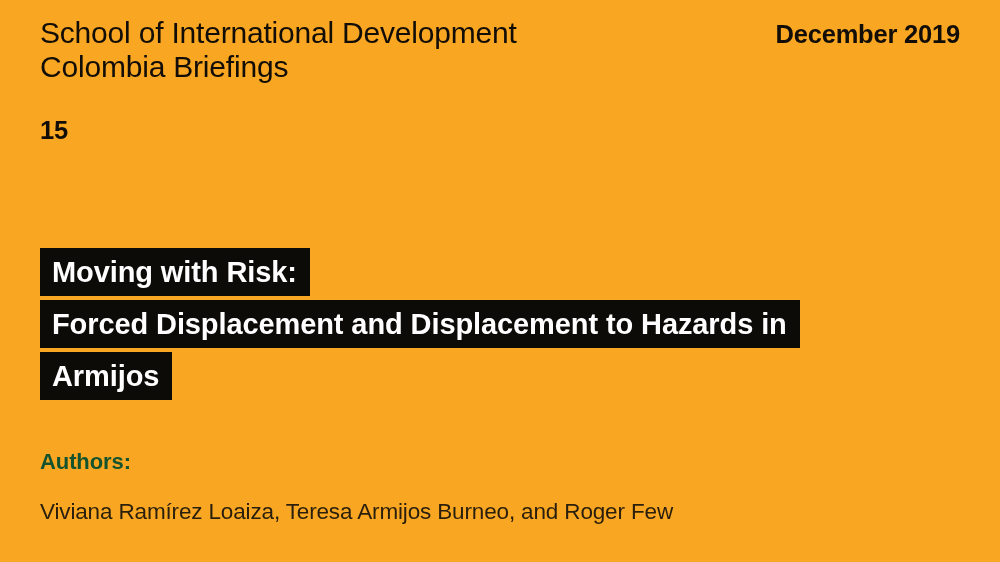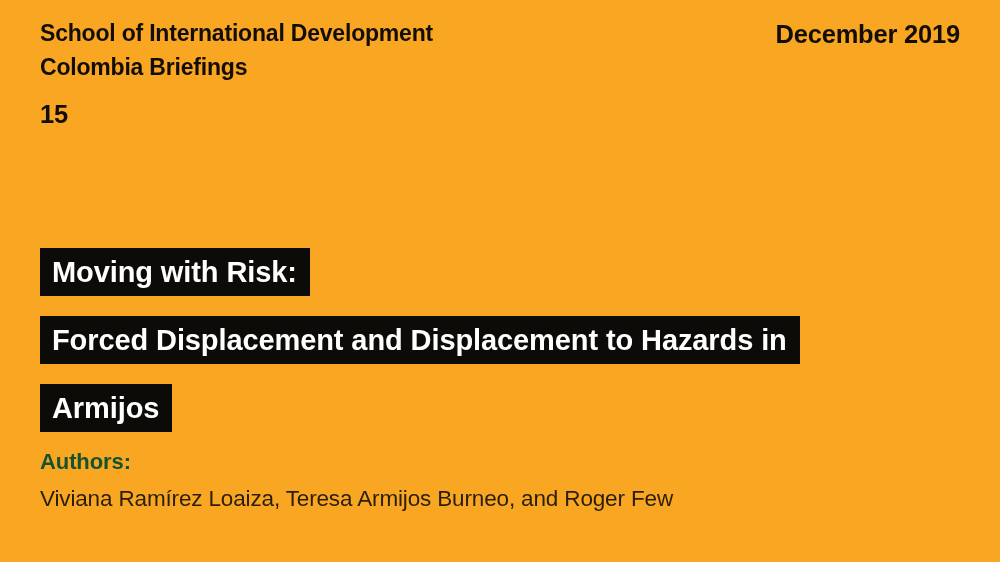--- a/index.html
+++ b/index.html
@@ -27,33 +27,33 @@
     top: 16px;
     right: 40px;
     display: flex;
     justify-content: space-between;
     align-items: flex-start;
   }
   .series-block {
     max-width: 620px;
   }
   .series-line {
-    font-size: 23px;
-    font-weight: 700;
+    font-size: 30px;
+    font-weight: 400;
     color: #120D06;
     line-height: 34px;
     letter-spacing: -0.2px;
     white-space: nowrap;
   }
   .series-number {
     font-size: 25.5px;
     font-weight: 700;
     color: #120D06;
     line-height: 34px;
-    margin-top: 13px;
+    margin-top: 29px;
     letter-spacing: -0.2px;
   }
   .date {
     font-size: 25.5px;
     font-weight: 700;
     color: #120D06;
     line-height: 34px;
     letter-spacing: -0.2px;
     white-space: nowrap;
     text-align: right;
@@ -71,21 +71,21 @@
     display: block;
     width: max-content;
     max-width: 100%;
     background: #0D0B08;
     color: #FFFFFF;
     font-size: 29px;
     font-weight: 700;
     line-height: 48px;
     height: 48px;
     padding: 0 13px 0 12px;
-    margin-bottom: 20px;
+    margin-bottom: 4px;
     letter-spacing: -0.1px;
     white-space: nowrap;
     box-sizing: border-box;
   }
   .title-line:last-child {
     margin-bottom: 0;
   }
 
   
   .authors {
@@ -99,21 +99,21 @@
     font-weight: 700;
     color: #14532d;
     line-height: 30px;
     letter-spacing: -0.1px;
   }
   .authors-names {
     font-size: 22.5px;
     font-weight: 400;
     color: #2A1E0C;
     line-height: 30px;
-    margin-top: 7px;
+    margin-top: 20px;
     letter-spacing: -0.15px;
     white-space: nowrap;
   }
 </style>
 </head>
 <body>
 
 <div class="cover">
 
   <div class="header">

